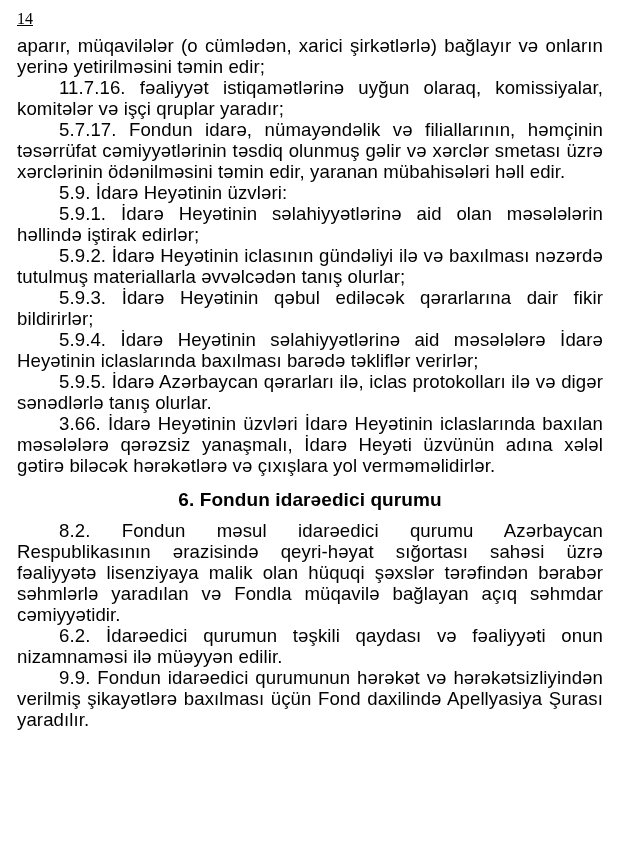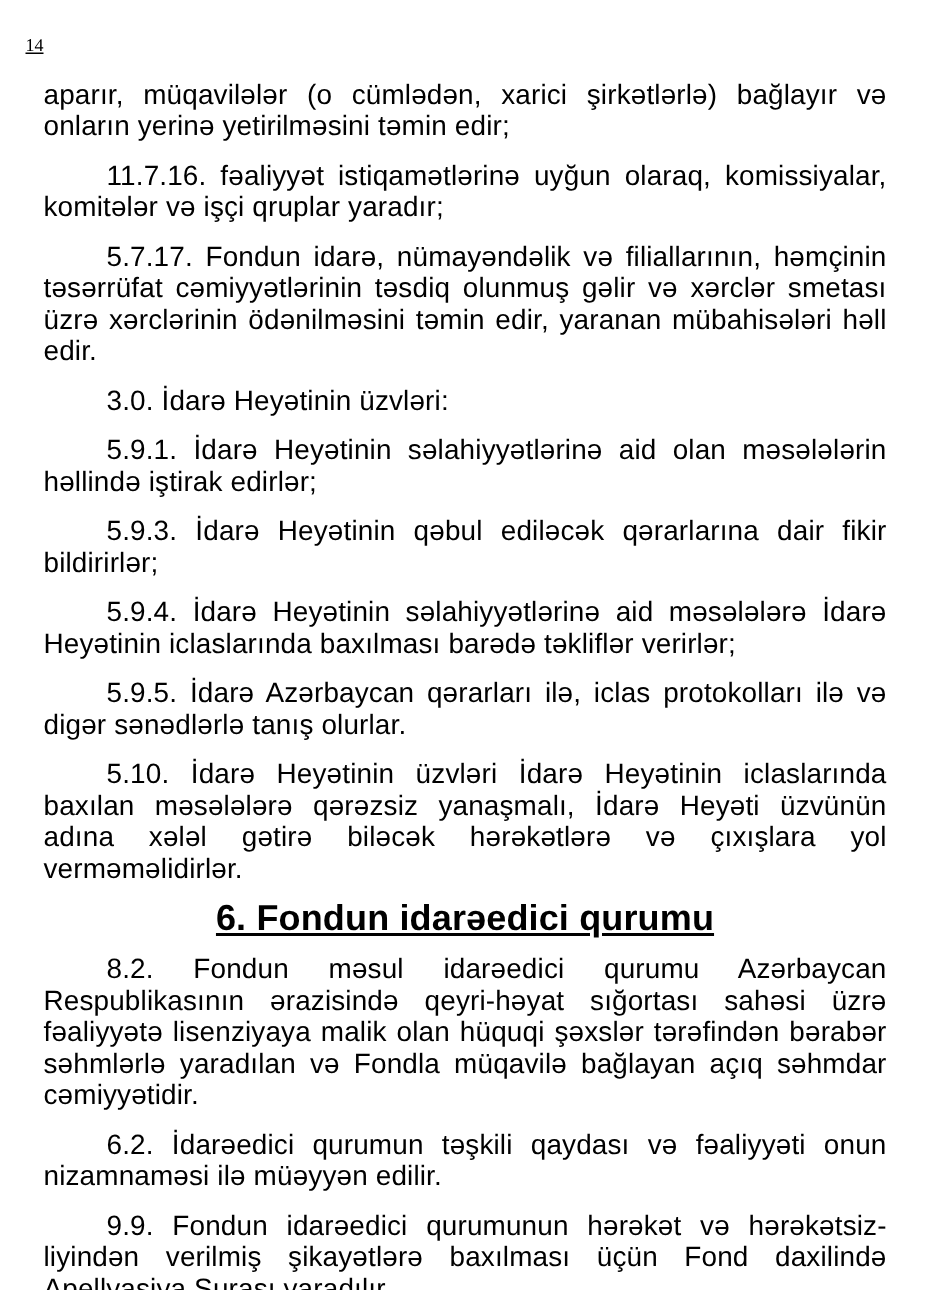--- a/index.html
+++ b/index.html
@@ -14,61 +14,61 @@
     box-sizing: border-box;
     width: 620px;
     height: 860px;
     padding: 5px 17px 0 17px;
     background: #ffffff;
     color: #000000;
     font-family: "Liberation Sans", "DejaVu Sans", sans-serif;
   }
   .page-number {
     font-family: "Liberation Serif", "DejaVu Serif", serif;
-    font-size: 12px;
+    font-size: 16px;
     line-height: 19px;
-    margin: 16px 0 7px 0;
+    margin: 4px 0 7px 0;
     color: #000000;
     text-decoration: underline;
   }
   .content {
     font-size: 18.6px;
     line-height: 21px;
     letter-spacing: 0.1px;
   }
   .para {
-    margin: 12px;
+    margin: 0;
     text-align: justify;
     text-indent: 42px;
   }
   .para.no-indent {
     text-indent: 0;
   }
   .heading {
     margin: 13px 0 10px 0;
     text-align: center;
-    font-size: 24px;
+    font-size: 19px;
     font-weight: bold;
     text-indent: 0;
-    text-decoration: underline;
   }
 </style>
 </head>
 <body>
 
 <div class="page">
   <div class="page-number">14</div>
   <div class="content">
       <p class="para no-indent">aparır, müqavilələr (o cümlədən, xarici şirkətlərlə) bağlayır və onların yerinə yetirilməsini təmin edir;</p>
       <p class="para">11.7.16. fəaliyyət istiqamətlərinə uyğun olaraq, komissiyalar, komitələr və işçi qruplar yaradır;</p>
       <p class="para">5.7.17. Fondun idarə, nümayəndəlik və filiallarının, həmçinin təsərrüfat cəmiyyətlərinin təsdiq olunmuş gəlir və xərclər smetası üzrə xərclərinin ödənilməsini təmin edir, yaranan mübahisələri həll edir.</p>
-      <p class="para">3.0. İdarə Heyətinin üzvləri:</p>
+      <p class="para">5.9. İdarə Heyətinin üzvləri:</p>
       <p class="para">5.9.1. İdarə Heyətinin səlahiyyətlərinə aid olan məsələlərin həllində iştirak edirlər;</p>
+      <p class="para">5.9.2. İdarə Heyətinin iclasının gündəliyi ilə və baxılması nəzərdə tutulmuş materiallarla əvvəlcədən tanış olurlar;</p>
       <p class="para">5.9.3. İdarə Heyətinin qəbul ediləcək qərarlarına dair fikir bildirirlər;</p>
       <p class="para">5.9.4. İdarə Heyətinin səlahiyyətlərinə aid məsələlərə İdarə Heyətinin iclaslarında baxılması barədə təkliflər verirlər;</p>
       <p class="para">5.9.5. İdarə Azərbaycan qərarları ilə, iclas protokolları ilə və digər sənədlərlə tanış olurlar.</p>
-      <p class="para">5.10. İdarə Heyətinin üzvləri İdarə Heyətinin iclaslarında baxılan məsələlərə qərəzsiz yanaşmalı, İdarə Heyəti üzvünün adına xələl gətirə biləcək hərəkətlərə və çıxışlara yol verməməlidirlər.</p>
+      <p class="para">3.66. İdarə Heyətinin üzvləri İdarə Heyətinin iclaslarında baxılan məsələlərə qərəzsiz yanaşmalı, İdarə Heyəti üzvünün adına xələl gətirə biləcək hərəkətlərə və çıxışlara yol verməməlidirlər.</p>
       <h2 class="heading">6. Fondun idarəedici qurumu</h2>
       <p class="para">8.2. Fondun məsul idarəedici qurumu Azərbaycan Respublikasının ərazisində qeyri-həyat sığortası sahəsi üzrə fəaliyyətə lisenziyaya malik olan hüquqi şəxslər tərəfindən bərabər səhmlərlə yaradılan və Fondla müqavilə bağlayan açıq səhmdar cəmiyyətidir.</p>
       <p class="para">6.2. İdarəedici qurumun təşkili qaydası və fəaliyyəti onun nizamnaməsi ilə müəyyən edilir.</p>
       <p class="para">9.9. Fondun idarəedici qurumunun hərəkət və hərəkətsiz­liyindən verilmiş şikayətlərə baxılması üçün Fond daxilində Apellyasiya Şurası yaradılır.</p>
     </div>
 </div>
 
 </body></html>

